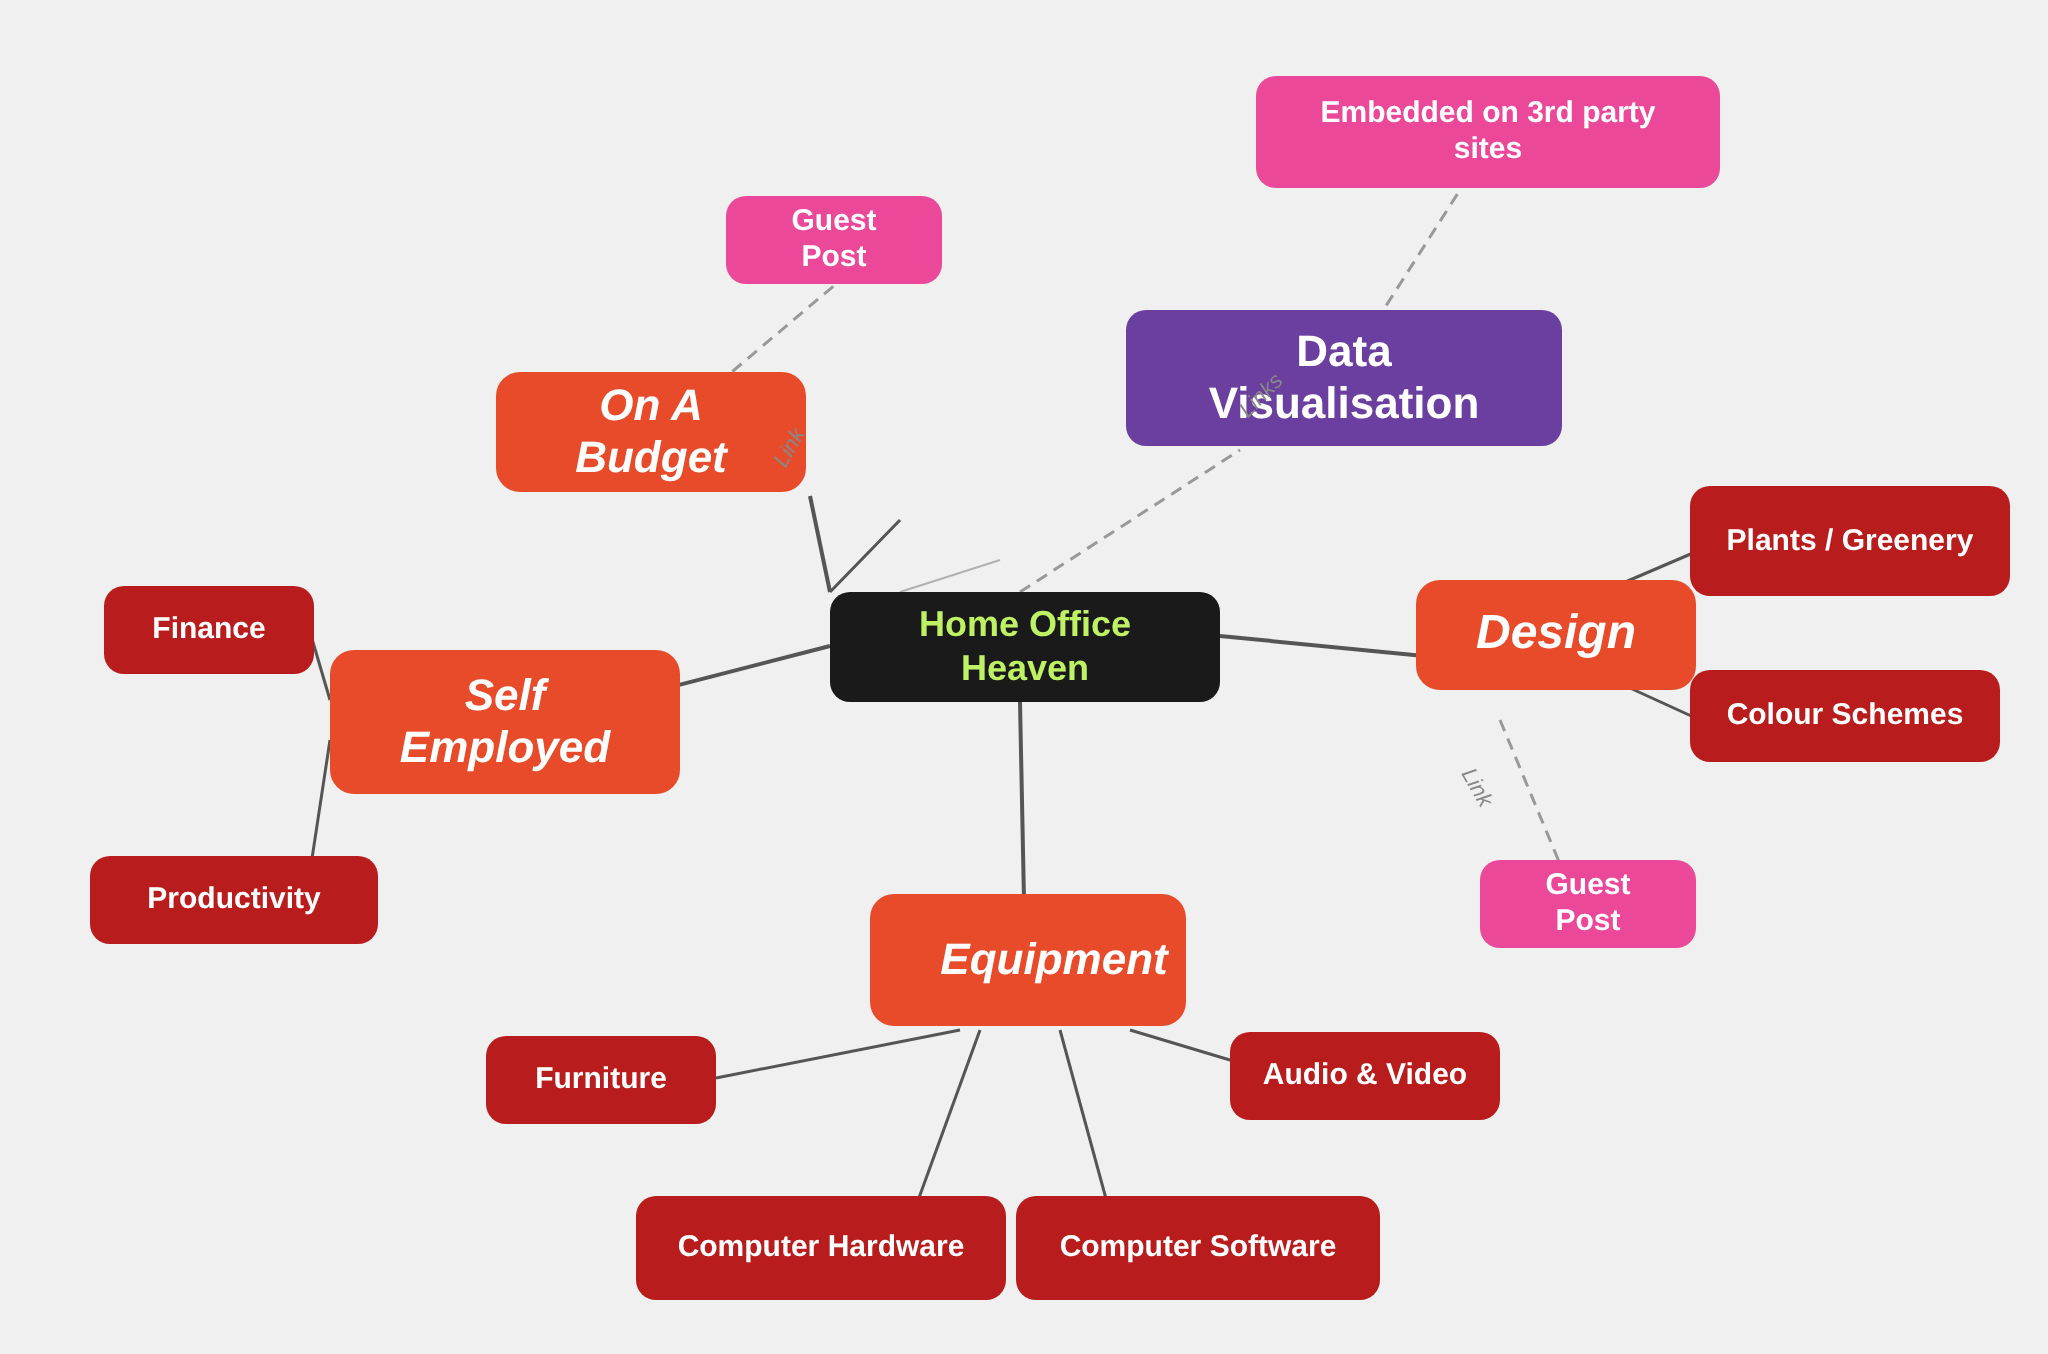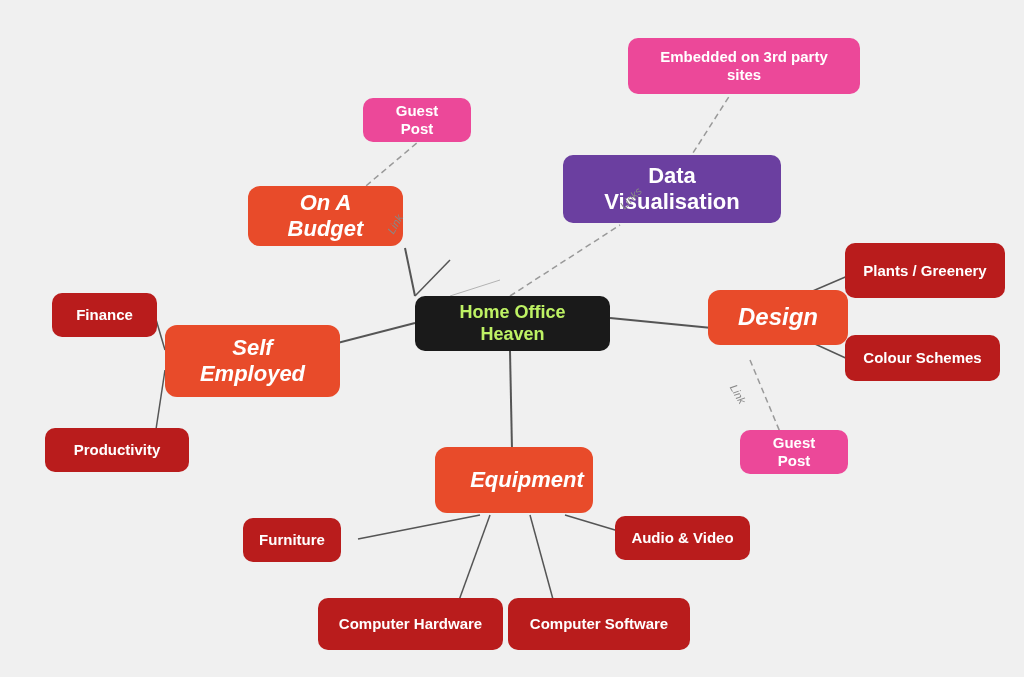--- a/index.html
+++ b/index.html
@@ -170,21 +170,21 @@
   </div>
 
   <div class="node node-yellow" style="left:52px; top:293px; width:105px; height:44px;">
     <span>Finance</span>
   </div>
 
   <div class="node node-yellow" style="left:25px; top:428px; width:144px; height:44px;margin-left:20px;">
     <span>Productivity</span>
   </div>
 
-  <div class="node node-yellow" style="left:243px; top:518px; width:98px; height:44px;">
+  <div class="node node-yellow" style="left:243px; top:518px; width:115px; height:44px;">
     <span>Furniture</span>
   </div>
 
   <div class="node node-yellow" style="left:318px; top:598px; width:185px; height:52px;">
     <span>Computer Hardware</span>
   </div>
 
   <div class="node node-yellow" style="left:508px; top:598px; width:182px; height:52px;">
     <span>Computer Software</span>
   </div>

